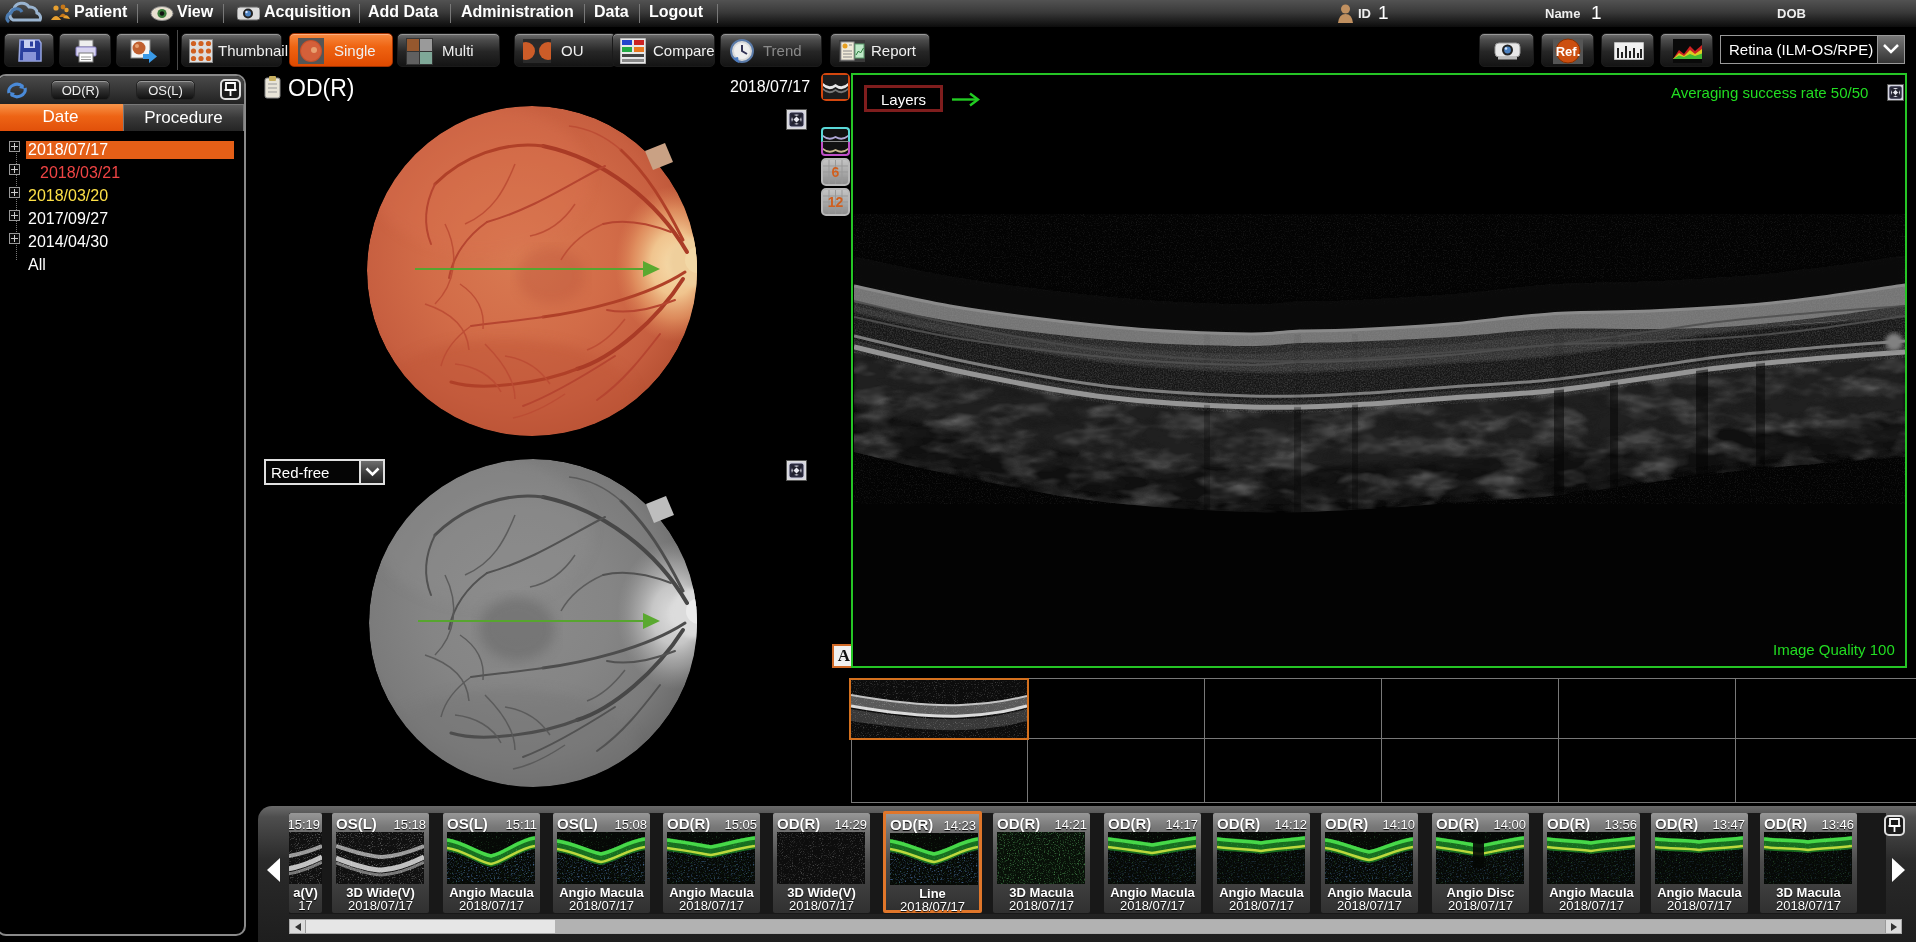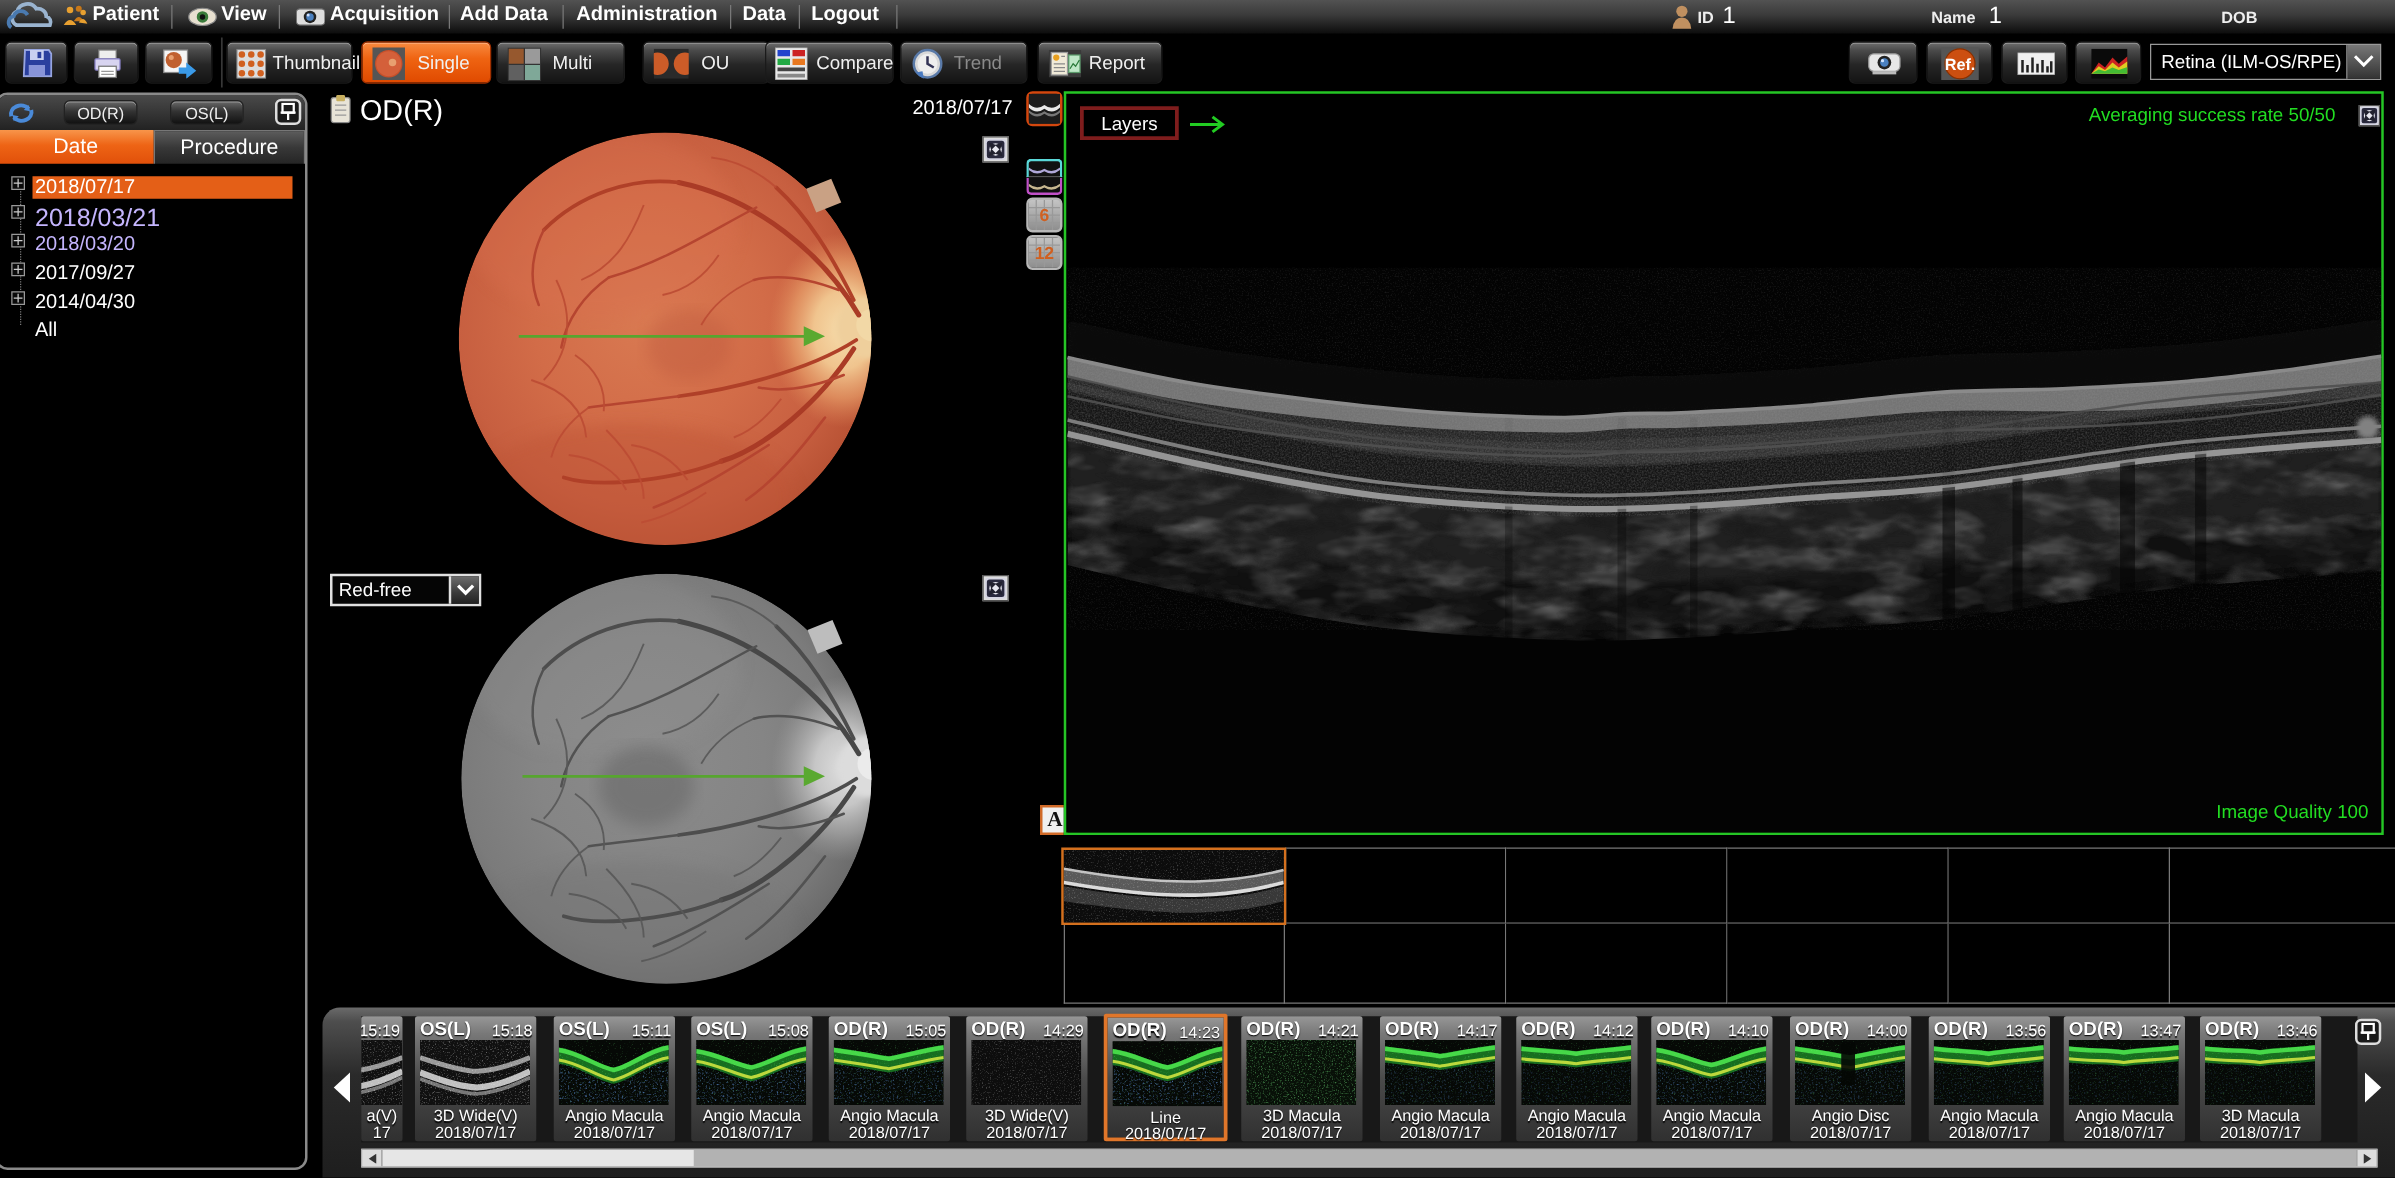--- a/index.html
+++ b/index.html
@@ -20,21 +20,21 @@
 .tbtn .lbl { position:absolute; top:8px; color:#f0f0f0; font-size:15px; }
 .orange { background:linear-gradient(180deg,#f88a40 0%,#ef6412 40%,#e04a00 100%) !important;
   border:1px solid #a03000 !important; box-shadow:inset 0 1px 0 #ffb080 !important; }
 
 .card { position:absolute; top:813px; width:97px; height:100px;
   background:linear-gradient(180deg,#979797 0%,#787878 14%,#4a4a4a 50%,#303030 100%);
   border-radius:2px; }
 .ch { position:absolute; left:4px; top:2px; font-size:15px; font-weight:bold; color:#fff; text-shadow:0 1px 1px #000; }
 .ct { position:absolute; right:3px; top:4px; font-size:13px; color:#fff; text-shadow:0 1px 1px #000;text-align:center; }
 .cimg { position:absolute; left:4px; top:19px; }
-.cl1 { position:absolute; top:72px; width:100%; text-align:center; font-size:13px; color:#fff; text-shadow:0 1px 1px #000; }
+.cl1 { position:absolute; top:72px; width:100%; text-align:center; font-size:13px; color:#fff; text-shadow:0 1px 1px #000;font-weight:bold; }
 .cl2 { position:absolute; top:85px; width:100%; text-align:center; font-size:13px; color:#fff; text-shadow:0 1px 1px #000; }
 </style>
 </head>
 <body>
 <div id="menubar">
   <svg class="abs" style="left:3px;top:1px" width="46" height="25" viewBox="0 0 46 25">
     <path d="M10 19 a6 6 0 0 1 1-11 a8 7 0 0 1 15-2 a7 6 0 0 1 8 6 a5 5 0 0 1 3 7 z" fill="none" stroke="#9ab4d0" stroke-width="3"></path>
     <path d="M6 21 a5 5 0 0 1 2-9 a6 6 0 0 1 11-1" fill="none" stroke="#4a7ab0" stroke-width="3"></path>
   </svg>
   <svg class="abs" style="left:50px;top:4px" width="20" height="18" viewBox="0 0 20 18">
@@ -261,22 +261,22 @@
     <svg class="abs" style="left:2px;top:1px" width="13" height="15" viewBox="0 0 13 15">
         <path d="M2 1 h9 v7 h-9 z M6.5 8 v6" stroke="#fff" stroke-width="1.8" fill="none"></path>
         <line x1="0.5" y1="8" x2="12.5" y2="8" stroke="#fff" stroke-width="1.8"></line>
       </svg>
   </div>
   <div class="abs" style="left:0;top:28px;width:125px;height:27px;background:linear-gradient(180deg,#f8954a,#ee6415 45%,#e1500a);color:#fff;font-size:17px;text-align:center;line-height:26px">Date</div>
   <div class="abs" style="left:125px;top:28px;width:121px;height:27px;background:linear-gradient(180deg,#5c5c5c,#383838 50%,#252525);border:1px solid #777;border-bottom:none;color:#fff;font-size:17px;text-align:center;line-height:26px">Procedure</div>
   <div class="abs" style="left:18px;top:68px;width:1px;height:116px;border-left:1px dotted #777"></div>
   <div class="abs" style="left:28px;top:65px;width:208px;height:18px;background:#e45f17"></div>
   <span class="abs" style="left:30px;top:65px;color:#fff;font-size:16px">2018/07/17</span>
-  <span class="abs" style="left:30px;top:88px;color:#c4b5fd;font-size:20px">2018/03/21</span>
-  <span class="abs" style="left:30px;top:111px;color:#c4b5fd;font-size:16px">2018/03/20</span>
+  <span class="abs" style="left:42px;top:88px;color:#ef4444;font-size:16px">2018/03/21</span>
+  <span class="abs" style="left:30px;top:111px;color:#fde047;font-size:16px">2018/03/20</span>
   <span class="abs" style="left:30px;top:134px;color:#fff;font-size:16px">2017/09/27</span>
   <span class="abs" style="left:30px;top:157px;color:#fff;font-size:16px">2014/04/30</span>
   <span class="abs" style="left:30px;top:180px;color:#fff;font-size:16px">All</span>
 </div>
 
 <div class="abs" style="left:9px;top:141px;width:11px;height:11px;border:1px solid #999;background:#0a0a0a">
     <div class="abs" style="left:1px;top:4px;width:7px;height:1px;background:#ccc"></div>
     <div class="abs" style="left:4px;top:1px;width:1px;height:7px;background:#ccc"></div>
   </div>
 <div class="abs" style="left:9px;top:164px;width:11px;height:11px;border:1px solid #999;background:#0a0a0a">

